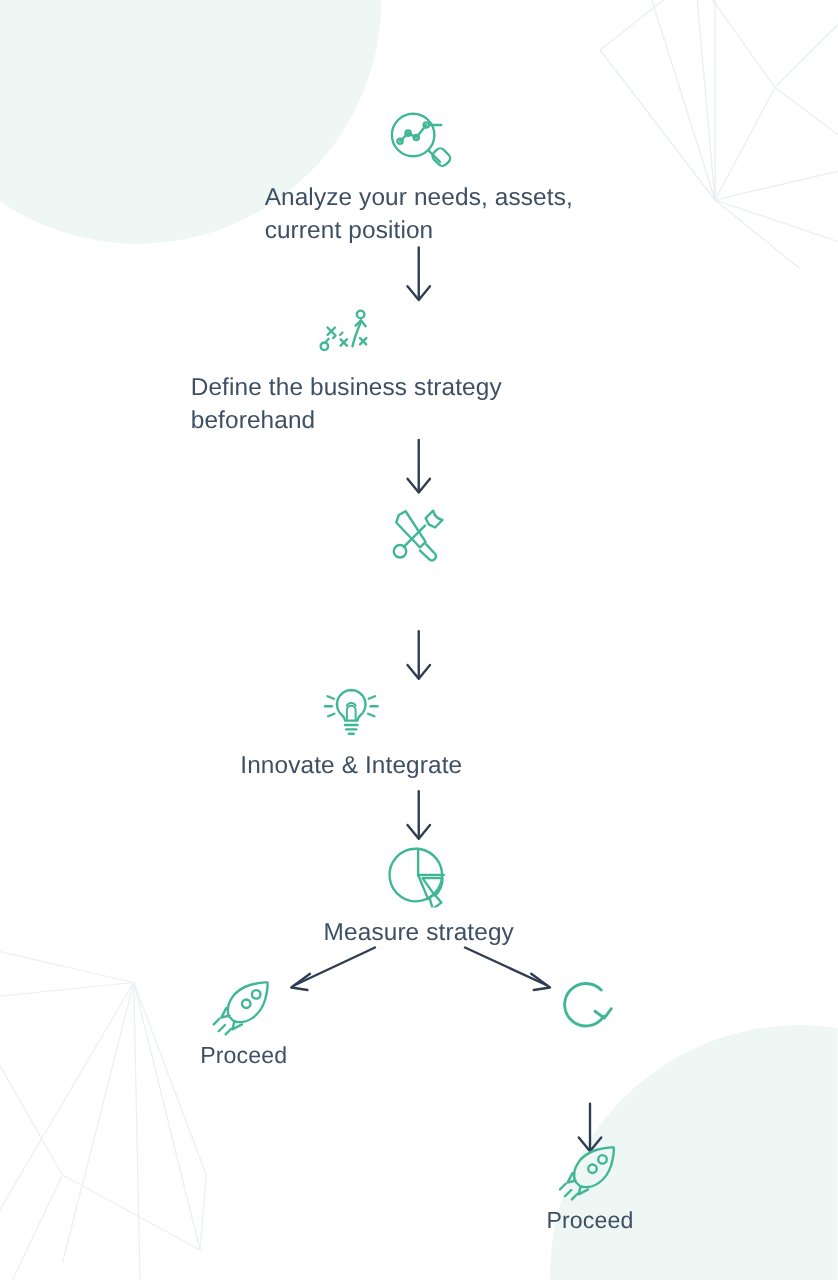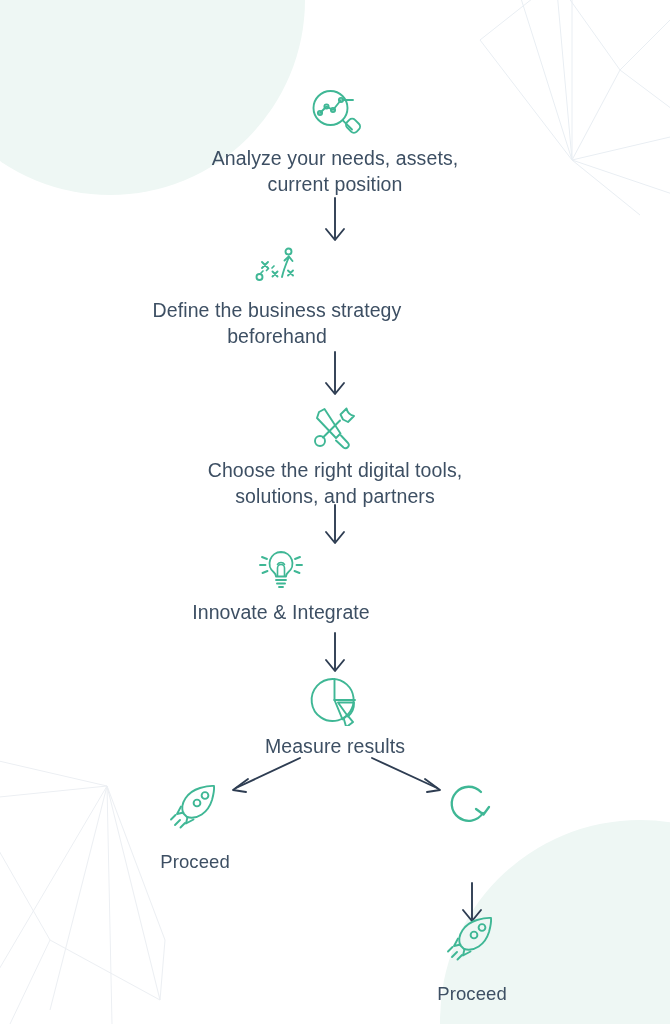--- a/index.html
+++ b/index.html
@@ -9,41 +9,41 @@
     font-family:"Liberation Sans", sans-serif;
     overflow:hidden;position:relative;
   }
   #bg{position:absolute;inset:0;width:670px;height:1024px;pointer-events:none;}
   #flow{position:absolute;inset:0;width:670px;height:1024px;}
 
   .node{position:absolute;display:flex;flex-direction:column;align-items:center;}
   .icon{display:block;}
   .label{
     color:#3d4f63;
-    text-align:center;
+    text-align:left;
     line-height:1.32;
     white-space:pre-line;
     letter-spacing:0.1px;
   }
   .lbl-lg{font-size:19.5px;}
   .lbl-md{font-size:18.5px;}
 
   
   #n-analyze   {left:0;   top:86px;  width:670px;}
   #n-strategy  {left:0;   top:244px; width:554px;}
   #n-tools     {left:0;   top:402px; width:670px;}
   #n-innovate  {left:0;   top:546px; width:562px;}
   #n-measure   {left:0;   top:674px; width:670px;}
   #n-proceed-l {left:95px;top:783px; width:200px;}
   #n-reassess  {left:370px;top:783px;width:200px;}
   #n-proceed-b {left:372px;top:915px;width:200px;}
 
   #n-analyze .label,#n-strategy .label,#n-tools .label,
   #n-innovate .label,#n-measure .label{margin-top:8px;}
-  #n-proceed-l .label,#n-reassess .label,#n-proceed-b .label{margin-top:21px;}
+  #n-proceed-l .label,#n-reassess .label,#n-proceed-b .label{margin-top:3px;}
 </style>
 </head>
 <body>
 
 <svg id="bg" viewBox="0 0 670 1024">
   <circle cx="110" cy="0" r="195" fill="#eef7f4"></circle>
   <circle cx="640" cy="1020" r="200" fill="#eef7f4"></circle>
 
   <g stroke="#e9eef3" stroke-width="1" fill="none">
     <path d="M572 160 L512 -30"></path>
@@ -147,22 +147,20 @@
 <div class="node" id="n-tools">
   <svg class="icon" width="54" height="48" viewBox="0 0 54 48">
     <g stroke="#3fb795" stroke-width="1.9" fill="none" stroke-linecap="round" stroke-linejoin="round">
       <path d="M38.5 6.5 l-6 6 2.5 5 5 2.5 6 -6 a10 10 0 0 1 -7.5 -7.5 z"></path>
       <line x1="32" y1="18.5" x2="15" y2="35.5"></line>
       <circle cx="12" cy="39" r="5"></circle>
       <path d="M16.5 7 l-5.5 3 -2 6 19 20 4.5 -4.5 z"></path>
       <path d="M33 33.5 l7 7.5 a3.2 3.2 0 0 1 -4.5 4.5 l-7.5 -7"></path>
     </g>
   </svg>
-  <div class="label lbl-lg">Choose the right digital tools,
-solutions, and partners</div>
 </div>
 
 <div class="node" id="n-innovate">
   <svg class="icon" width="56" height="46" viewBox="0 0 56 46">
     <g stroke="#3fb795" stroke-width="1.9" fill="none" stroke-linecap="round" stroke-linejoin="round">
       <path d="M28 6 a11.5 11.5 0 0 0 -7 20.6 c1.3 1.1 1.9 2.3 2 3.9 h10 c0.1 -1.6 0.7 -2.8 2 -3.9 A11.5 11.5 0 0 0 28 6 z"></path>
       <line x1="23" y1="34" x2="33" y2="34"></line>
       <line x1="24" y1="37.5" x2="32" y2="37.5"></line>
       <line x1="26" y1="41" x2="30" y2="41"></line>
       <path d="M24.5 30 v-8 a3.5 3.5 0 0 1 7 0 v8" stroke-width="1.6"></path>
@@ -182,21 +180,21 @@
   <svg class="icon" width="54" height="52" viewBox="0 0 54 52">
     <g stroke="#3fb795" stroke-width="1.9" fill="none" stroke-linecap="round" stroke-linejoin="round">
       <path d="M25 5 A21 21 0 1 0 30 46.3 A21 21 0 0 0 25 5 z"></path>
       <line x1="26.5" y1="5" x2="26.5" y2="26"></line>
       <line x1="26.5" y1="26" x2="47" y2="26"></line>
       <path d="M26.5 26 L34.5 45.3"></path>
       <path d="M30 28.5 L46 28.5 A18 18 0 0 1 40 42.5 z"></path>
       <path d="M36.5 44 l4.5 -2 3.5 8 -8 3 z" transform="rotate(-16 38 47)"></path>
     </g>
   </svg>
-  <div class="label lbl-lg">Measure results</div>
+  <div class="label lbl-lg">Measure strategy</div>
 </div>
 
 <div class="node" id="n-proceed-l">
   <svg class="icon" width="56" height="46" viewBox="0 0 56 46">
     <g stroke="#3fb795" stroke-width="1.9" fill="none" stroke-linecap="round" stroke-linejoin="round">
       <path d="M16 30 C 13 20, 20 9, 33 5 C 42 2.5, 47 3, 47 3 C 47 3, 47.5 8, 45 17 C 41 30, 30 37, 20 34 z"></path>
       <circle cx="30" cy="20" r="3.4"></circle>
       <circle cx="38" cy="12.5" r="3.4"></circle>
       <path d="M16.5 29.5 l-6.5 1.5 4 -7.5"></path>
       <path d="M20.5 34 l-1.5 6.5 7.5 -4"></path>

